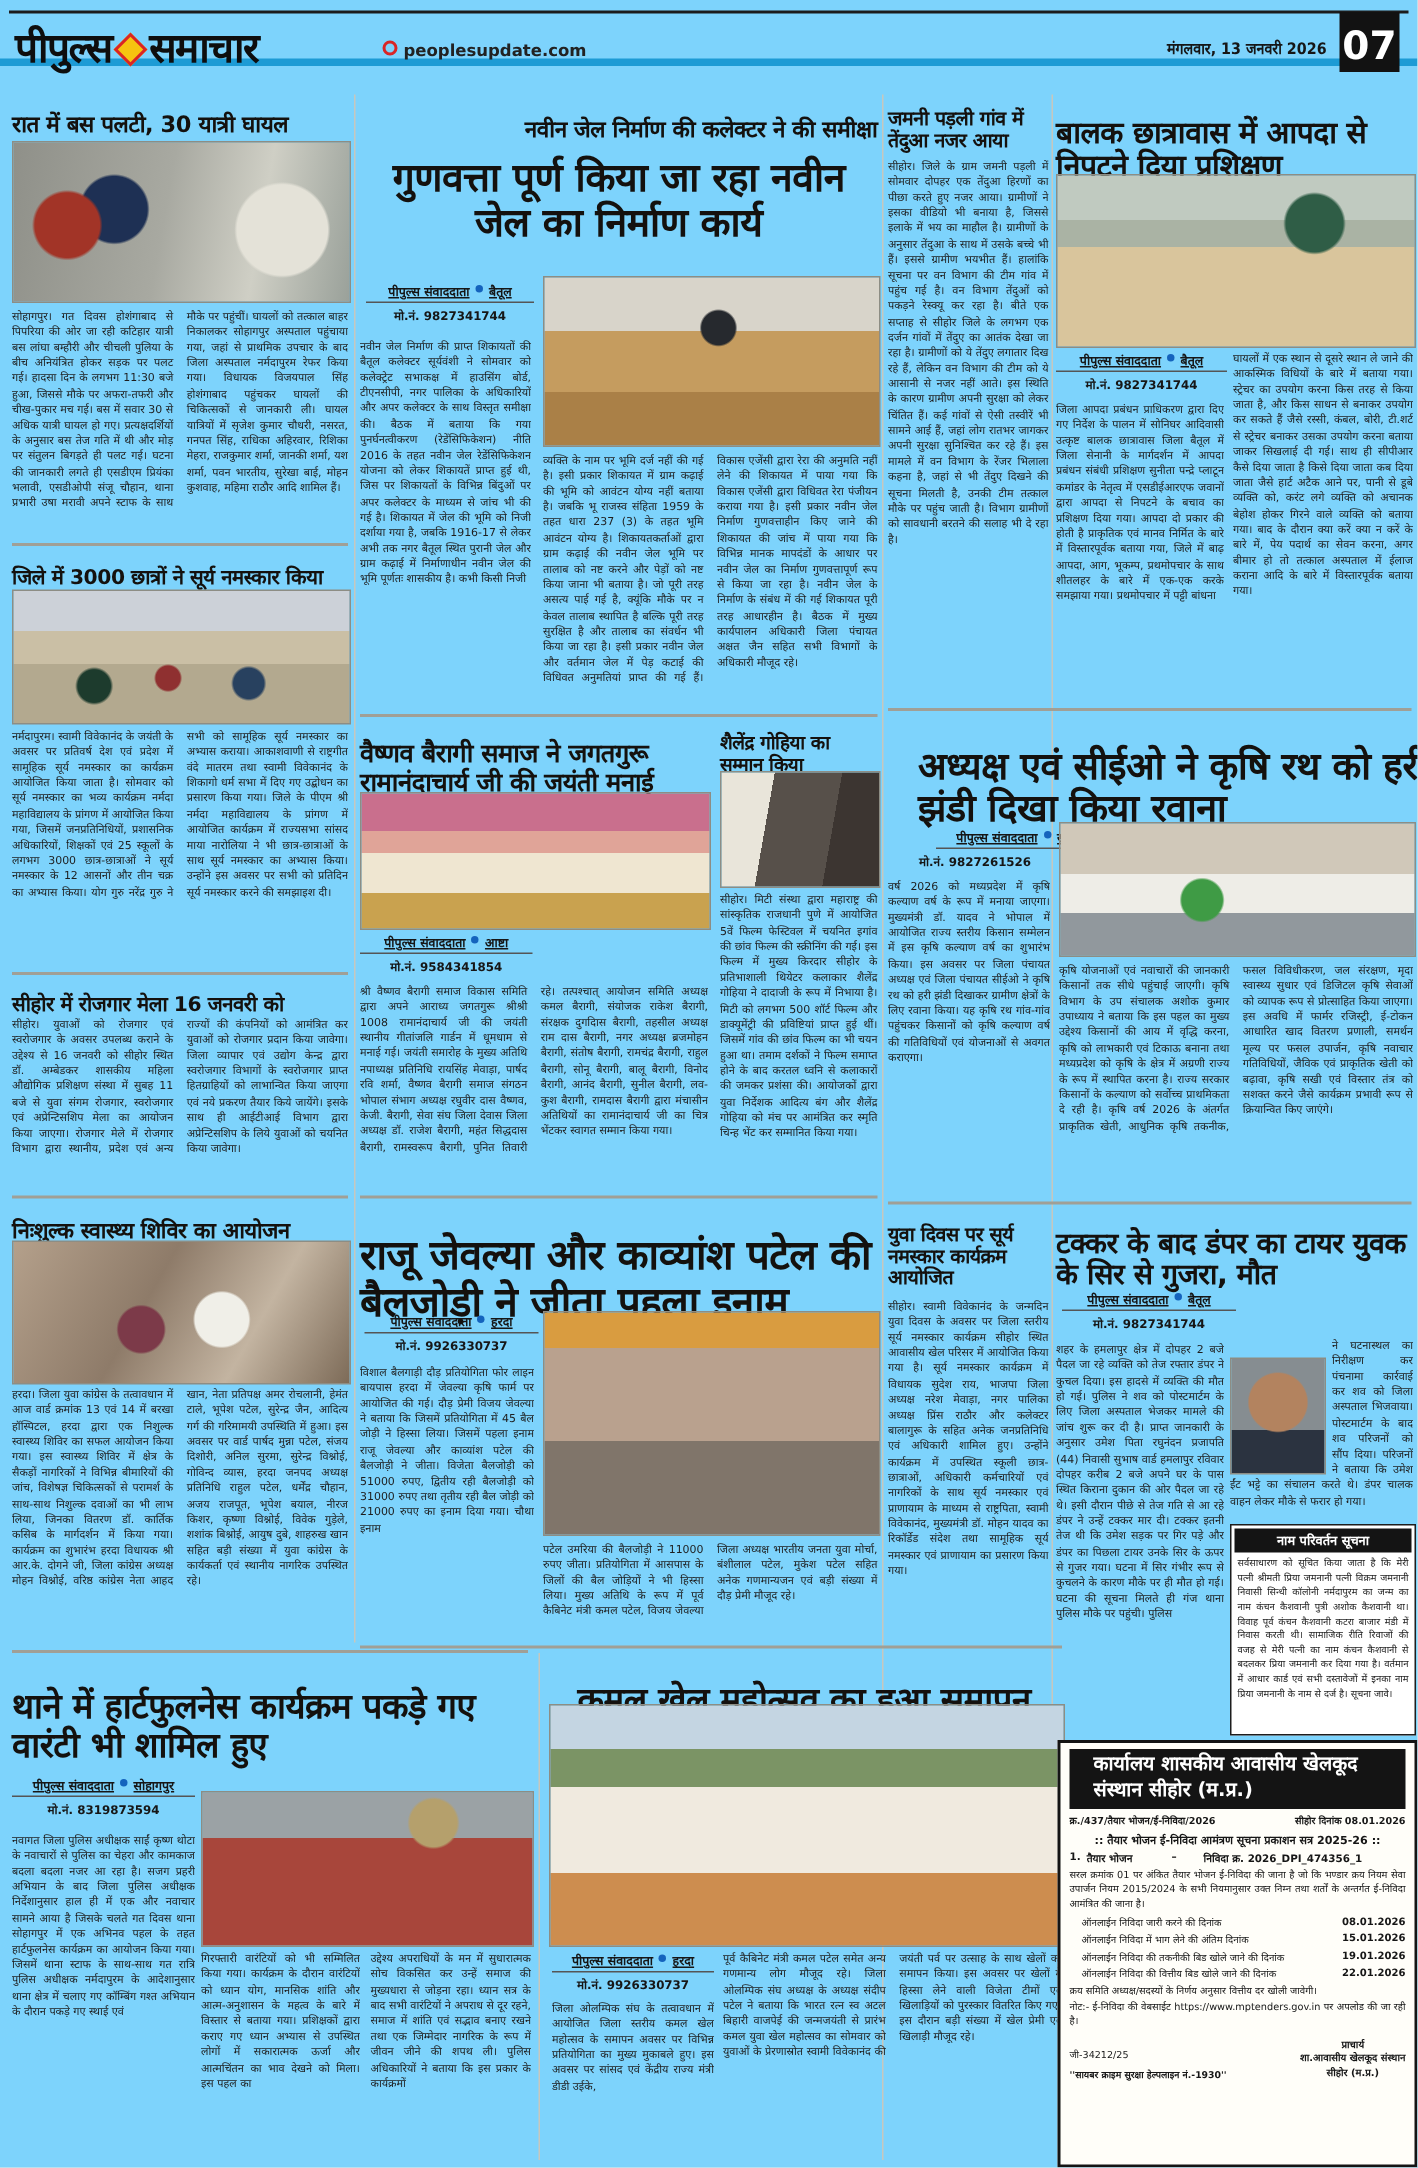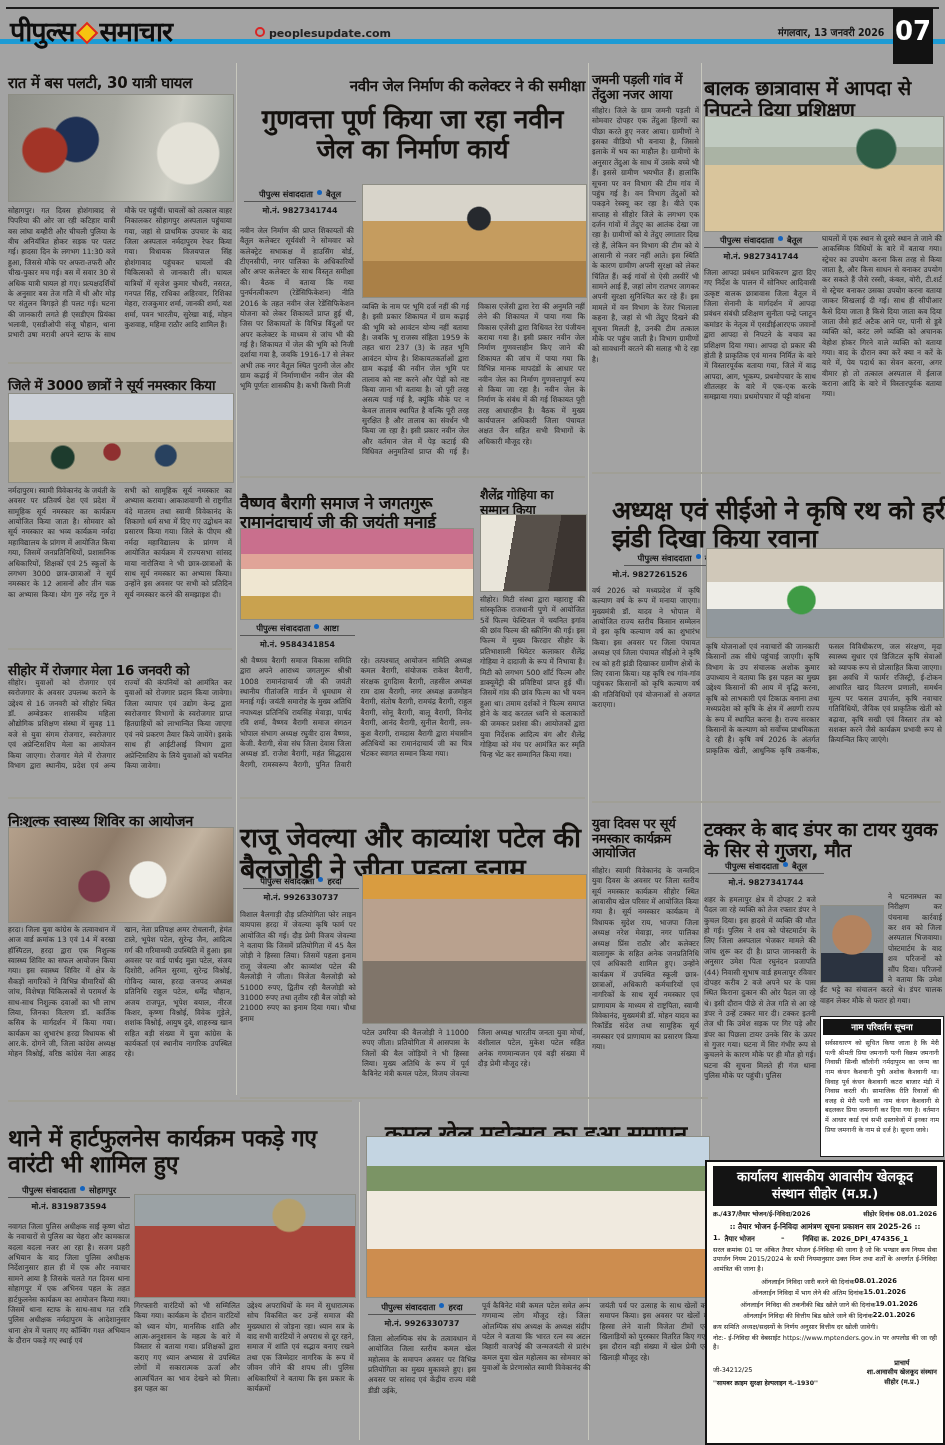--- a/index.html
+++ b/index.html
@@ -1,40 +1,40 @@
 <!DOCTYPE html>
 <html><head>
 <meta charset="utf-8">
 <style>
   html,body{margin:0;padding:0;background:#e9e9e4;}
-  .page{position:relative;width:945px;height:1445px;background:#a3a3a3;overflow:hidden;
+  .page{position:relative;width:945px;height:1445px;background:#7dd3fc;overflow:hidden;
         font-family:"DejaVu Sans","Liberation Sans",sans-serif;color:#161616;}
   .hl{position:absolute;font-weight:700;color:#14110e;line-height:1.14;letter-spacing:-0.3px;}
   .hl.c{text-align:center;}
   .one{white-space:nowrap;display:block;width:100%;overflow:visible;}
   .bt{position:absolute;font-size:7.3px;line-height:1.42;text-align:justify;color:#1d1d1d;overflow:hidden;}
   .c2{column-count:2;column-gap:9px;}
   .byl{position:absolute;font-size:8.3px;font-weight:700;text-align:center;border-bottom:1px solid #555;
-       padding-bottom:2px;white-space:nowrap;}
+       padding-bottom:2px;white-space:nowrap;text-decoration:underline;}
   .bydot{display:inline-block;width:5px;height:5px;border-radius:50%;background:#1463bd;margin:0 4px;vertical-align:2px;}
   .ph{position:absolute;font-size:7.9px;font-weight:700;text-align:center;white-space:nowrap;}
   .photo{position:absolute;border:1px solid #8d8d84;}
   .hr{position:absolute;height:1.5px;background:#a09f96;}
   .vr{position:absolute;width:1px;background:#c7c7bd;}
   
   .topline{position:absolute;top:7px;left:6px;width:933px;height:2px;background:#1c1c1c;}
   .bluebar{position:absolute;left:0;top:39px;width:945px;height:5px;background:#1d9bd5;}
   .logo{position:absolute;left:10px;top:12px;font-size:27px;font-weight:800;letter-spacing:-1px;color:#0e0e0e;}
   .dia{display:inline-block;width:12px;height:12px;background:#f6c410;border:2.5px solid #d92525;transform:rotate(45deg);margin:0 4px 0 5px;}
   .site{position:absolute;left:255px;top:27px;font-size:11px;font-weight:700;color:#222;}
   .ring{display:inline-block;width:6px;height:6px;border:2px solid #d92525;border-radius:50%;margin-right:4px;}
   .banner{position:absolute;left:352px;top:13px;width:380px;height:37px;background:#ffdf00;color:#e30615;
           font-size:24px;font-weight:800;text-align:center;line-height:37px;letter-spacing:-0.5px;}
   .dateline{position:absolute;left:778px;top:25px;width:106px;font-size:10.5px;font-weight:700;text-align:right;}
-  .pageno{position:absolute;left:893px;top:8px;width:40px;height:56px;background:#121212;color:#fff;
+  .pageno{position:absolute;left:893px;top:8px;width:40px;height:40px;background:#121212;color:#fff;
           font-size:26px;font-weight:800;text-align:center;line-height:47px;}
   
   .p-bus{background:radial-gradient(circle at 16% 52%,#a23427 0 11%,transparent 12%),
     radial-gradient(circle at 30% 42%,#1e3054 0 13%,transparent 14%),
     radial-gradient(circle at 80% 55%,#e4e2d8 0 16%,transparent 17%),
     linear-gradient(100deg,#8f9089 0%,#a8a9a1 45%,#cfcfc5 72%,#9aa19a 100%);}
   .p-yoga{background:radial-gradient(circle at 24% 72%,#1d3b2d 0 6%,transparent 7%),
     radial-gradient(circle at 46% 66%,#8f3030 0 6%,transparent 7%),
     radial-gradient(circle at 70% 70%,#28415f 0 6%,transparent 7%),
     linear-gradient(180deg,#ccd1d8 0 30%,#cabfa5 30% 55%,#b3a98f 55% 100%);}
@@ -56,28 +56,28 @@
   .photof{float:left;width:62px;height:76px;border:1px solid #8d8d84;margin:13px 4px 2px 0;
     background:radial-gradient(circle at 50% 38%,#b3835f 0 34%,transparent 36%),
     linear-gradient(180deg,#868d91 0 62%,#2b3340 62% 100%);}
   
   .namebox{position:absolute;left:820px;top:1016px;width:122px;height:139px;border:1.5px solid #1d1d1d;background:#fff;}
   .nbh{background:#141414;color:#fff;font-size:8.6px;font-weight:700;text-align:center;padding:2px 0;margin:2px;}
   .nbb{font-size:6.35px;line-height:1.52;text-align:justify;padding:1px 4px;color:#1d1d1d;}
   
   .tender{position:absolute;left:705px;top:1160px;width:236px;height:281px;border:2px solid #141414;background:#fffef9;}
   .tin{margin:4px 6px;}
-  .th{background:#141414;color:#fff;text-align:center;font-weight:800;font-size:13px;line-height:1.3;padding:3px 16px;margin:3px 0 3px;}
+  .th{background:#141414;color:#fff;font-weight:800;font-size:13px;line-height:1.3;padding:3px 16px;margin:3px 0 3px;}
   .trow{display:flex;justify-content:space-between;font-size:6.4px;font-weight:700;margin:2px 0;}
   .ttitle{font-size:7.4px;font-weight:800;text-align:center;margin:3px 0;}
   .tpara{font-size:6.5px;line-height:1.45;text-align:justify;margin:2px 0;}
   .titem{display:flex;font-size:6.9px;font-weight:700;margin:3px 0;}
   .titem span:nth-child(2){margin-left:4px;}
   .titem span:nth-child(3){margin:0 18px 0 26px;}
-  .tdrow{display:flex;justify-content:center;font-size:6.5px;margin:2.5px 0 2.5px 8px;}
+  .tdrow{display:flex;justify-content:space-between;font-size:6.5px;margin:2.5px 0 2.5px 8px;}
   .tdrow b{font-size:6.7px;}
   .tfoot{display:flex;justify-content:space-between;margin-top:6px;align-items:flex-end;}
   .tfl{font-size:6.4px;}
   .tfl .tag{font-size:6.2px;font-weight:700;margin-top:4px;}
   .tfr{font-size:6.6px;font-weight:700;text-align:center;line-height:1.45;}
 </style>
 </head>
 <body>
 
 <div class="page">

